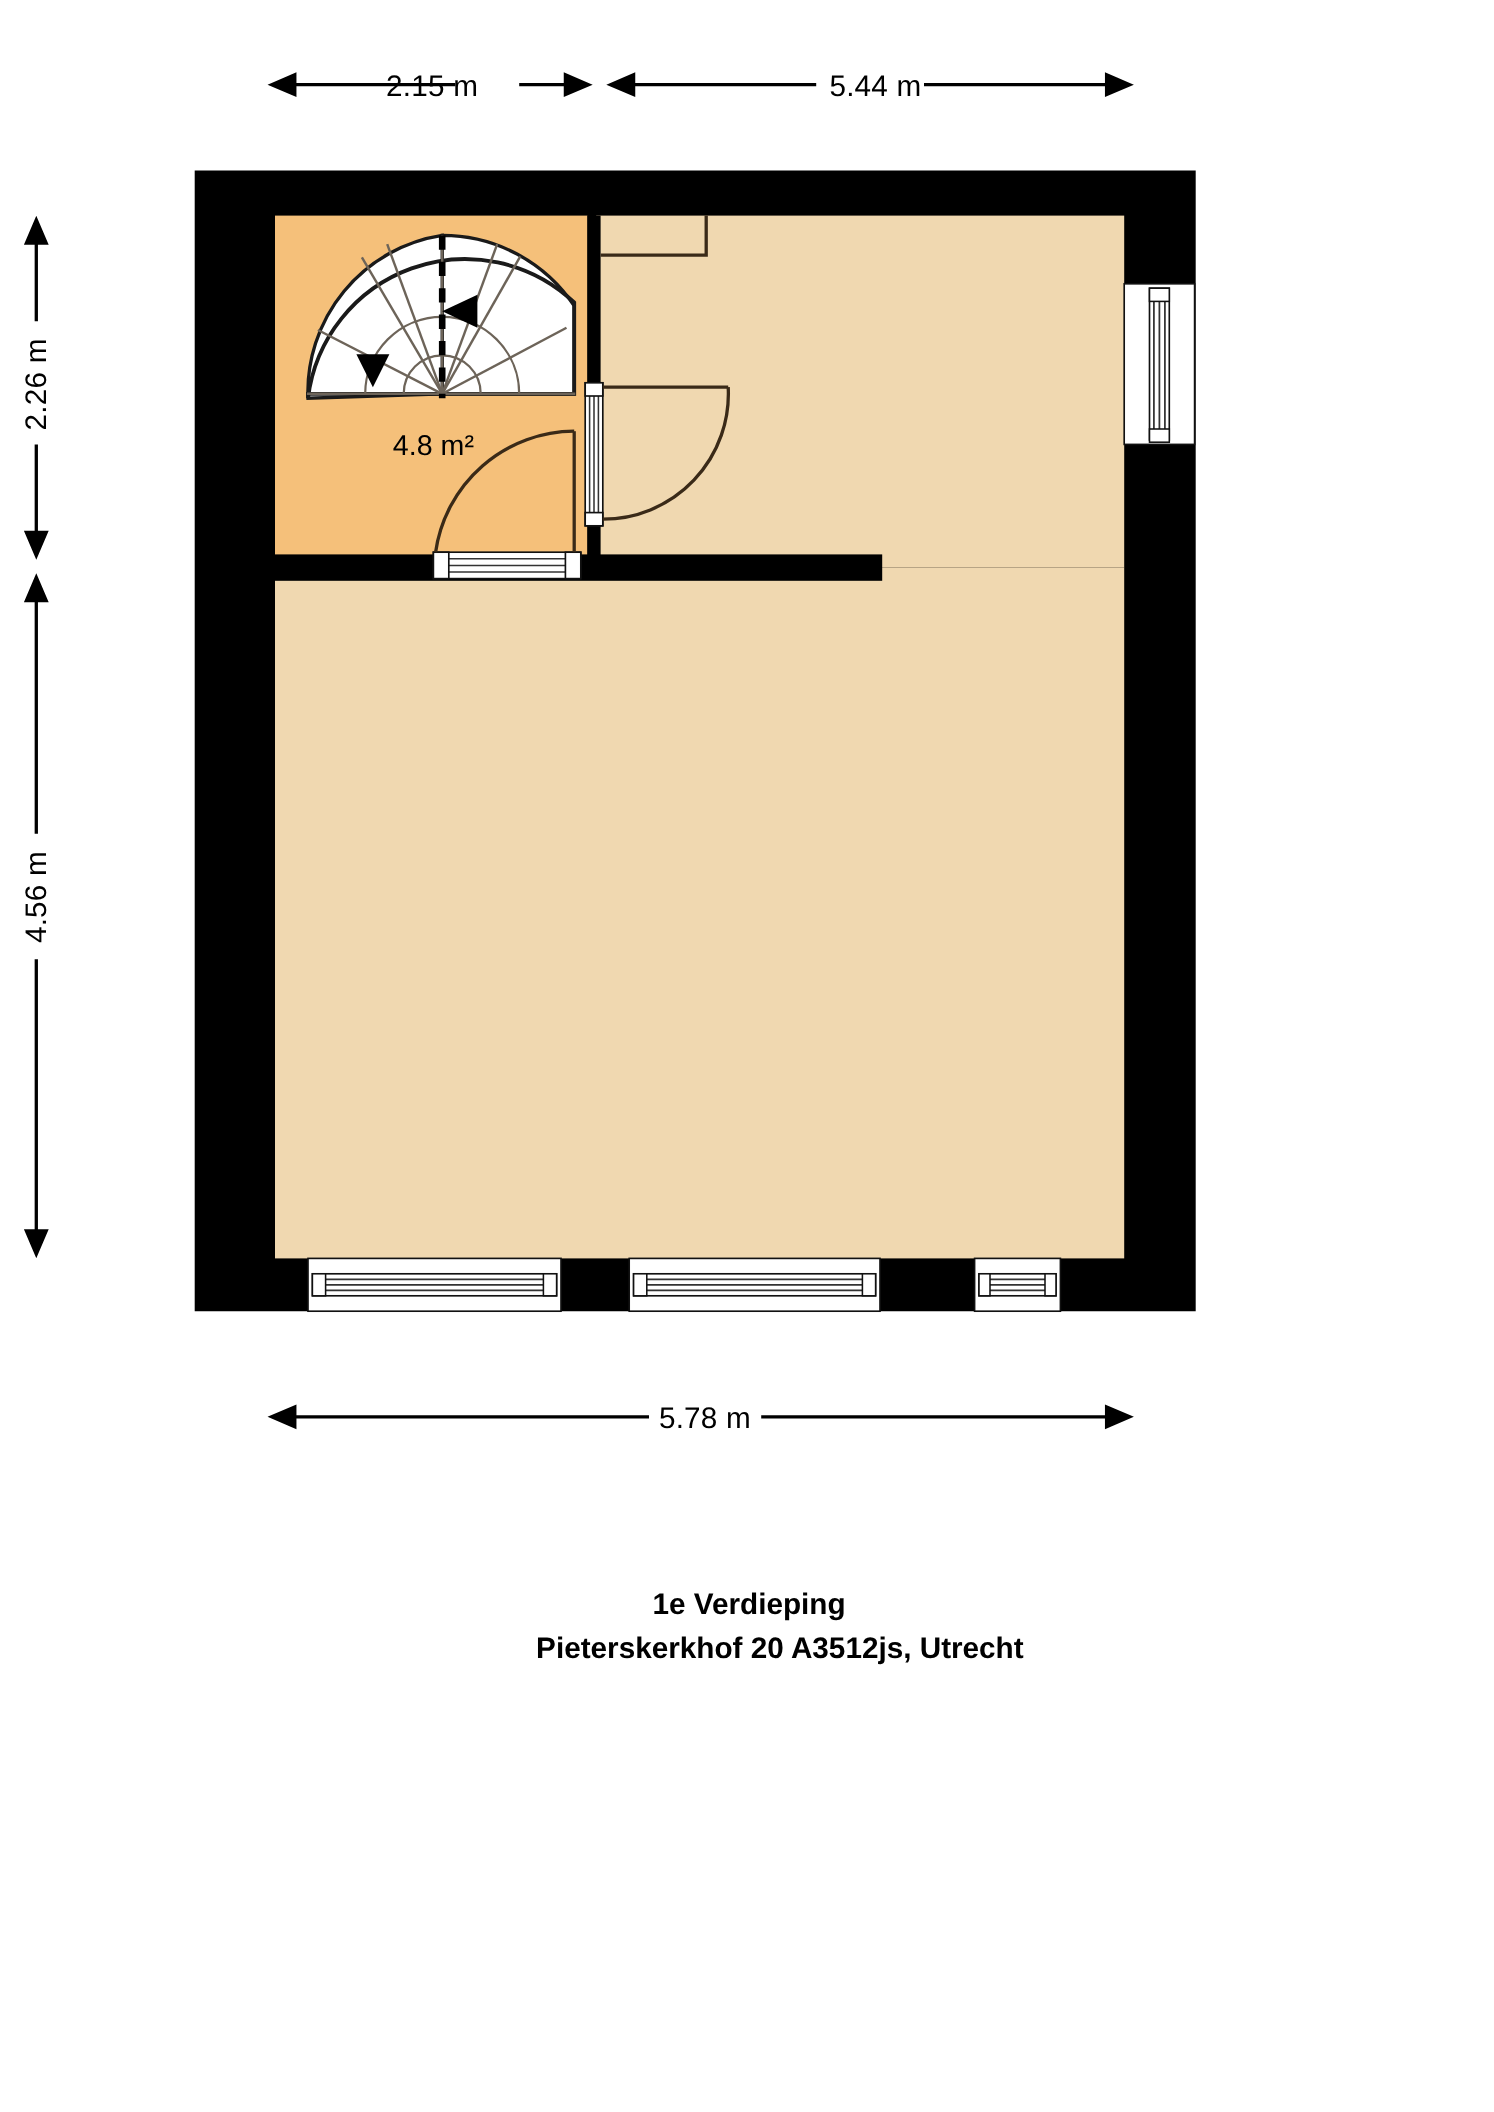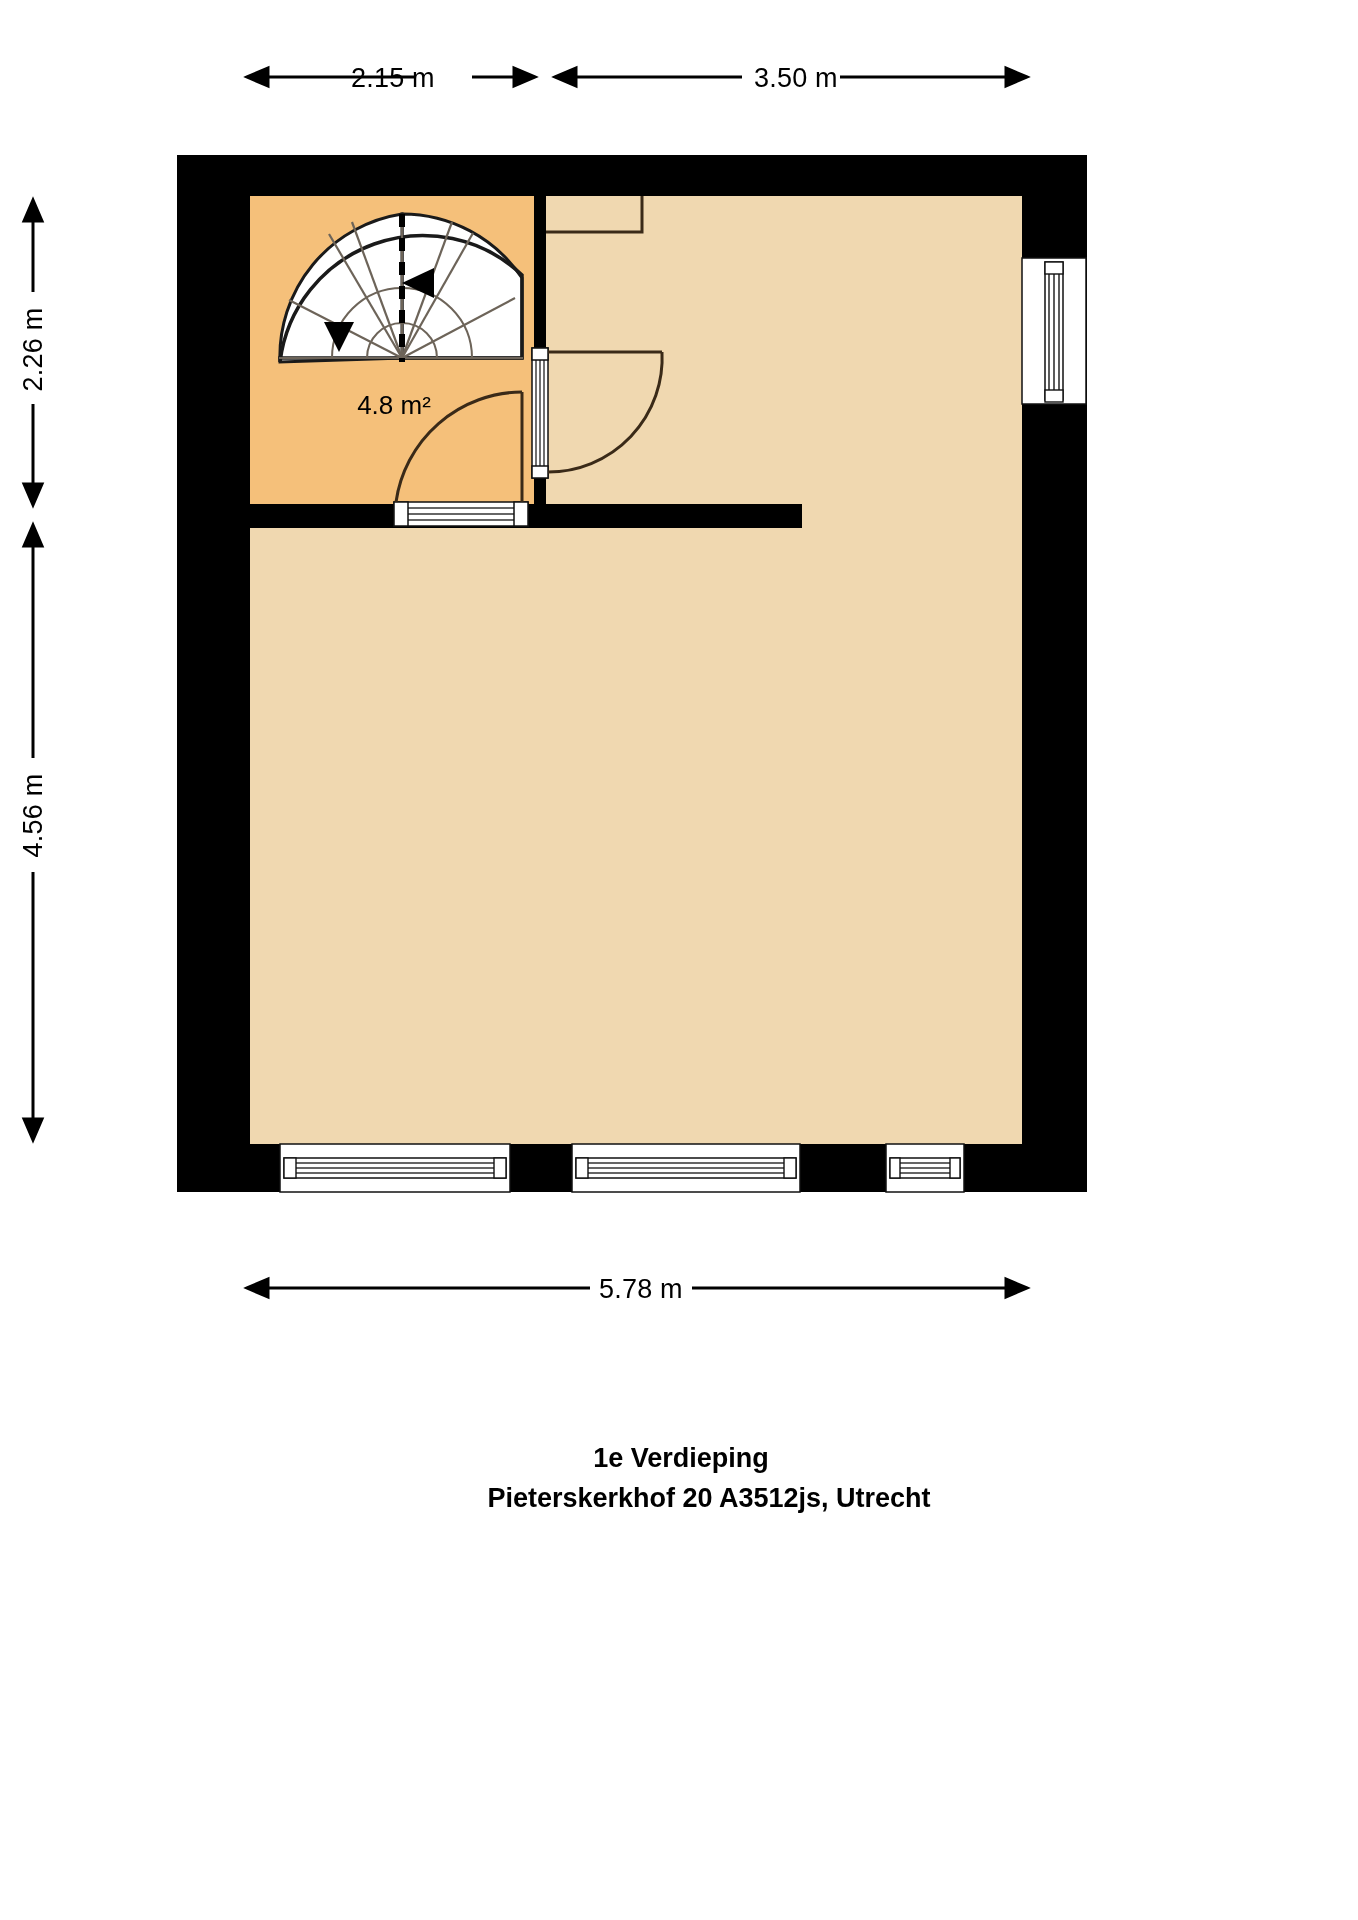--- a/index.html
+++ b/index.html
@@ -175,21 +175,21 @@
       <polygon points="31,1140 22,1119 40,1119"></polygon>
 
       <line x1="250" y1="1288" x2="588" y2="1288"></line>
       <line x1="690" y1="1288" x2="1020" y2="1288"></line>
       <polygon points="245,1288 266,1279 266,1297"></polygon>
       <polygon points="1025,1288 1004,1279 1004,1297"></polygon>
     </g>
   </svg>
 
   <div class="dimlabel" style="left:349px;top:63px;">2.15 m</div>
-  <div class="dimlabel" style="left:752px;top:63px;">3.50 m</div>
+  <div class="dimlabel" style="left:752px;top:63px;">5.44 m</div>
 
   <div class="dimlabel vert" style="left:-15px;top:334px;width:92px;text-align:center;">2.26 m</div>
   <div class="dimlabel vert" style="left:-15px;top:800px;width:92px;text-align:center;">4.56 m</div>
 
   <div class="dimlabel" style="left:597px;top:1274px;">5.78 m</div>
 
   <div class="roomlabel" style="left:300px;top:388px;width:184px;">
     <div class="roomarea">4.8  m²</div>
   </div>
 

